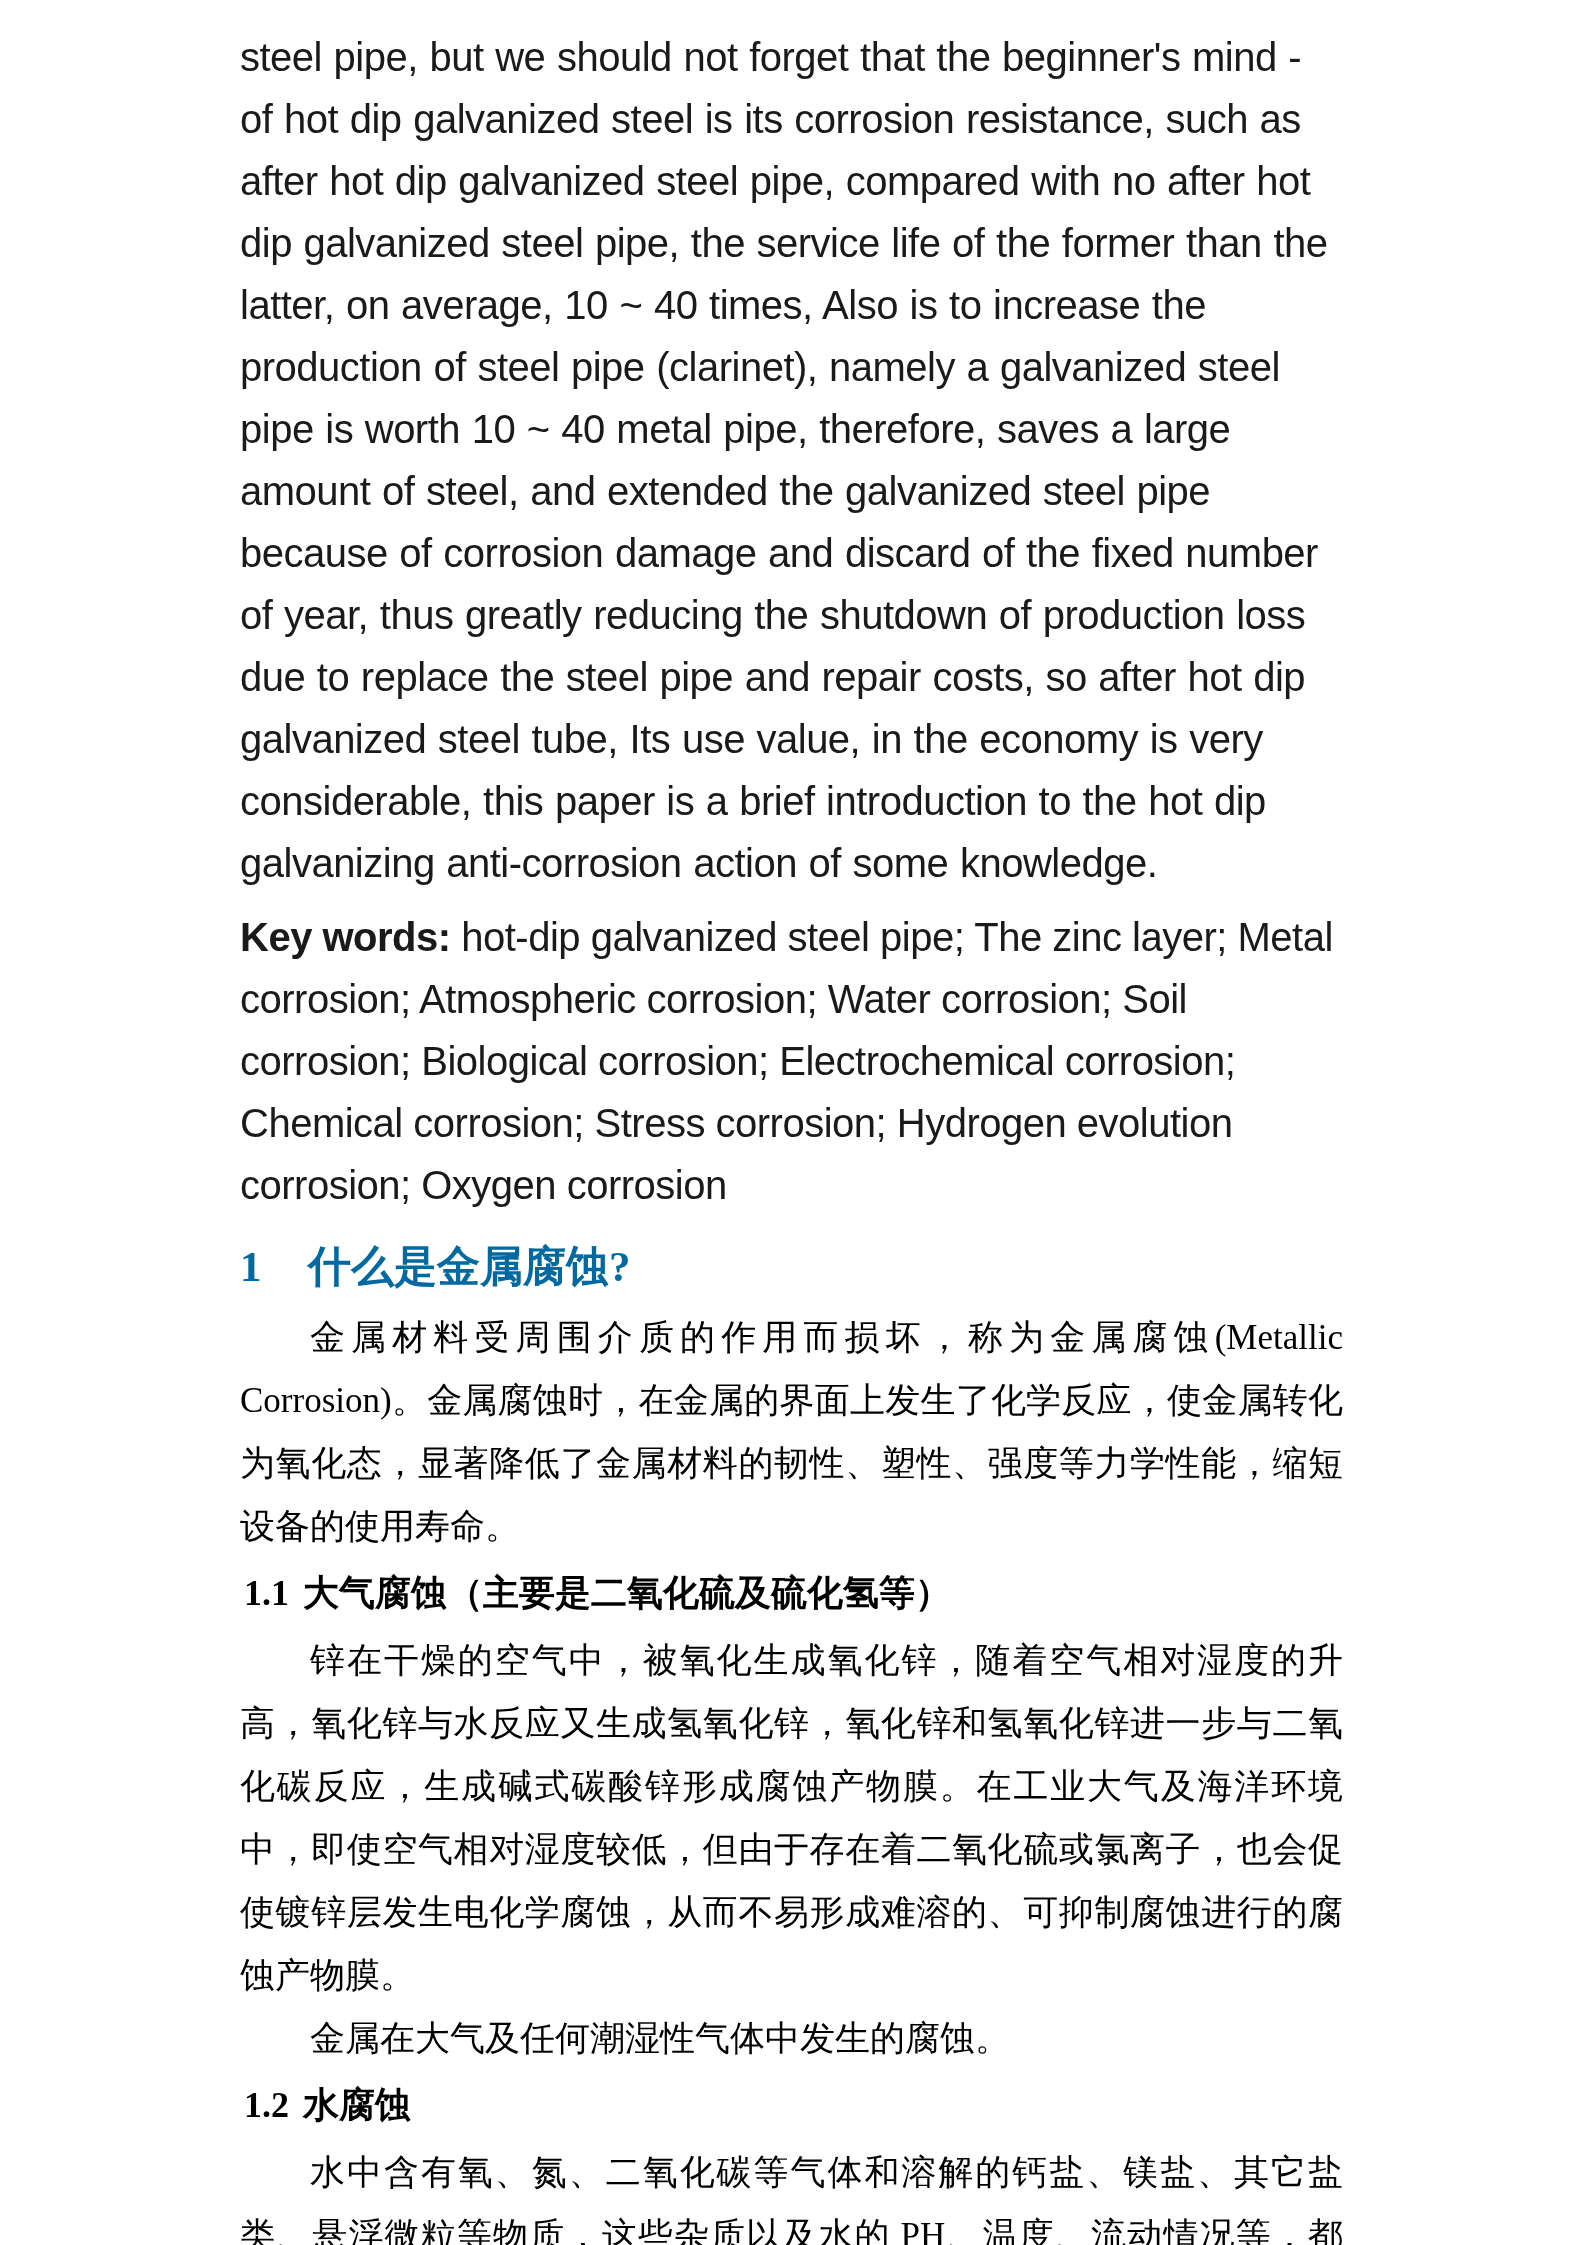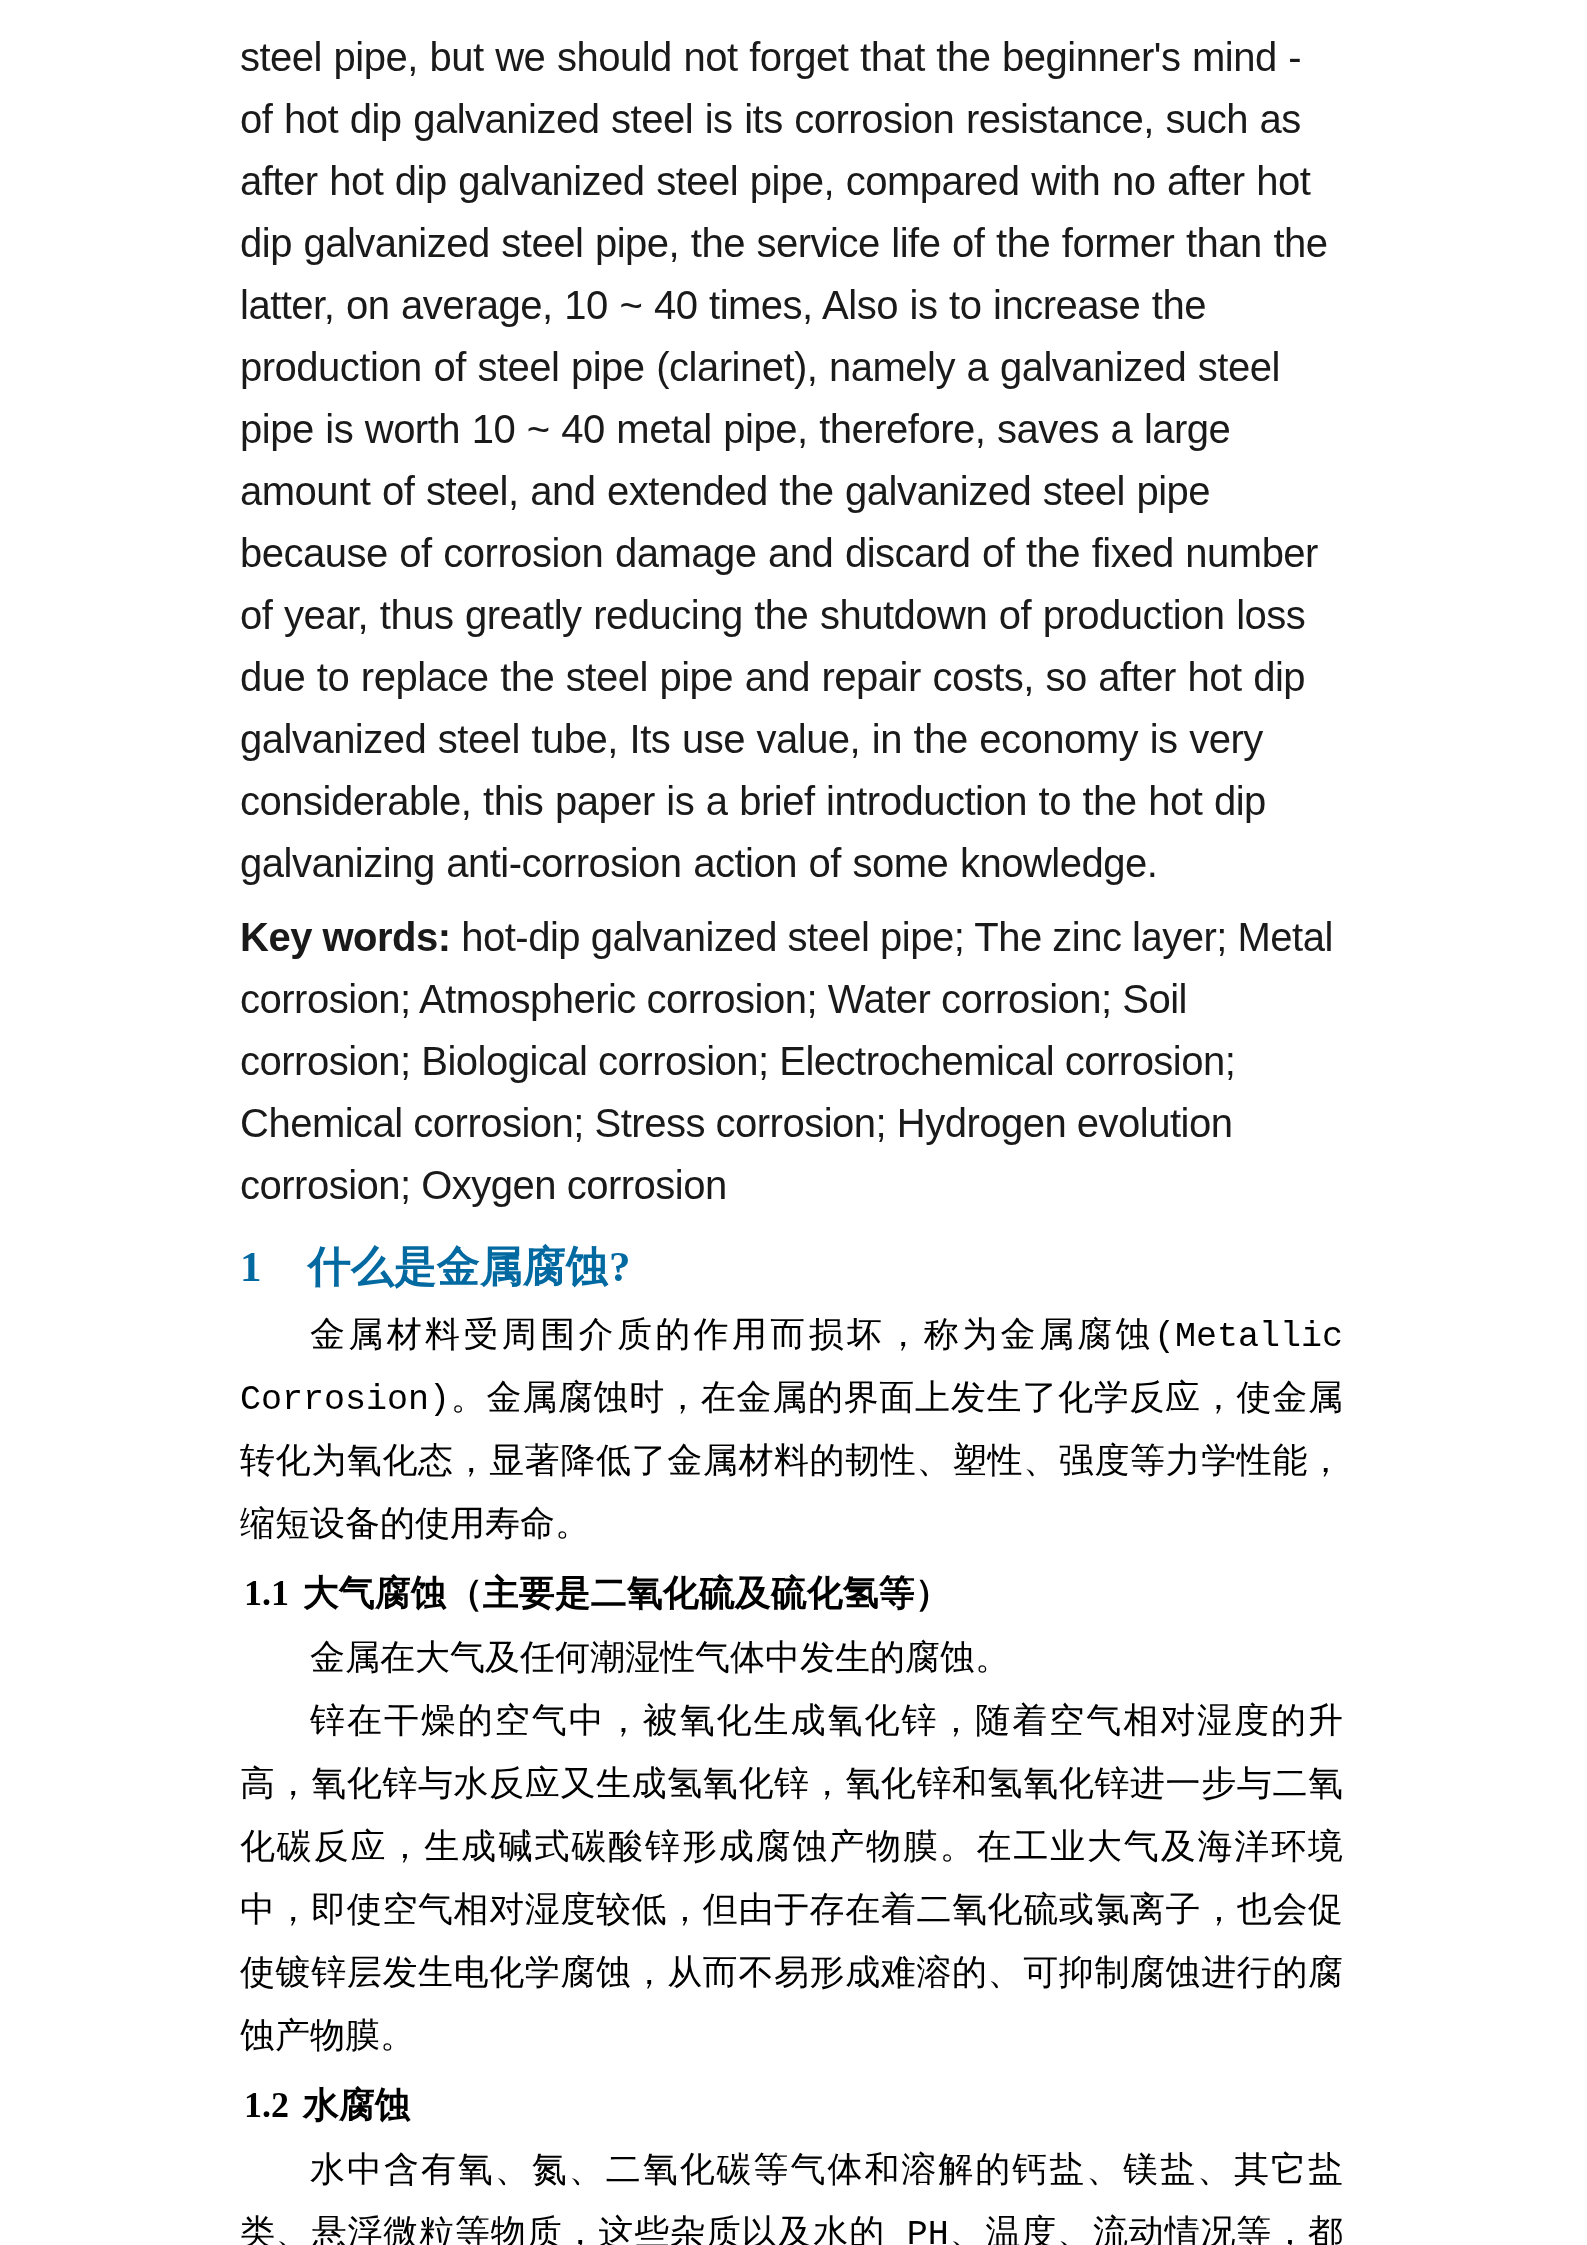--- a/index.html
+++ b/index.html
@@ -63,21 +63,21 @@
     margin: 4px;
     color: #000000;
   }
   .h2-num {
     display: inline-block;
     margin-right: 14px;
     font-weight: bold;
   }
   
   .zh-para {
-    font-family: Liberation Mono, monospace;
+    font-family: Liberation Serif, serif;
     font-size: 35px;
     line-height: 63px;
     text-align: justify;
     text-justify: inter-ideograph;
     text-indent: 2em;
     margin: 0;
     color: #000000;
   }
 </style>
 </head>
@@ -88,21 +88,21 @@
   <p class="en-para">steel pipe, but we should not forget that the beginner's mind - of hot dip galvanized steel is its corrosion resistance, such as after hot dip galvanized steel pipe, compared with no after hot dip galvanized steel pipe, the service life of the former than the latter, on average, 10 ~ 40 times, Also is to increase the production of steel pipe (clarinet), namely a galvanized steel pipe is worth 10 ~ 40 metal pipe, therefore, saves a large amount of steel, and extended the galvanized steel pipe because of corrosion damage and discard of the fixed number of year, thus greatly reducing the shutdown of production loss due to replace the steel pipe and repair costs, so after hot dip galvanized steel tube, Its use value, in the economy is very considerable, this paper is a brief introduction to the hot dip galvanizing anti-corrosion action of some knowledge.</p>
 
   <p class="kw-para"><span class="kw-label">Key words:</span><span> hot-dip galvanized steel pipe; The zinc layer; Metal corrosion; Atmospheric corrosion; Water corrosion; Soil corrosion; Biological corrosion; Electrochemical corrosion; Chemical corrosion; Stress corrosion; Hydrogen evolution corrosion; Oxygen corrosion</span></p>
 
   <p class="h1-row"><span class="h1-num">1</span><span>什么是金属腐蚀?</span></p>
 
   <p class="zh-para">金属材料受周围介质的作用而损坏，称为金属腐蚀(Metallic Corrosion)。金属腐蚀时，在金属的界面上发生了化学反应，使金属转化为氧化态，显著降低了金属材料的韧性、塑性、强度等力学性能，缩短设备的使用寿命。</p>
 
   <p class="h2-row"><span class="h2-num">1.1</span><span>大气腐蚀（主要是二氧化硫及硫化氢等）</span></p>
 
+  <p class="zh-para">锌在干燥的空气中，被氧化生成氧化锌，随着空气相对湿度的升高，氧化锌与水反应又生成氢氧化锌，氧化锌和氢氧化锌进一步与二氧化碳反应，生成碱式碳酸锌形成腐蚀产物膜。在工业大气及海洋环境中，即使空气相对湿度较低，但由于存在着二氧化硫或氯离子，也会促使镀锌层发生电化学腐蚀，从而不易形成难溶的、可抑制腐蚀进行的腐蚀产物膜。</p>
+
   <p class="zh-para">金属在大气及任何潮湿性气体中发生的腐蚀。</p>
-
-  <p class="zh-para">锌在干燥的空气中，被氧化生成氧化锌，随着空气相对湿度的升高，氧化锌与水反应又生成氢氧化锌，氧化锌和氢氧化锌进一步与二氧化碳反应，生成碱式碳酸锌形成腐蚀产物膜。在工业大气及海洋环境中，即使空气相对湿度较低，但由于存在着二氧化硫或氯离子，也会促使镀锌层发生电化学腐蚀，从而不易形成难溶的、可抑制腐蚀进行的腐蚀产物膜。</p>
 
   <p class="h2-row"><span class="h2-num">1.2</span><span>水腐蚀</span></p>
 
   <p class="zh-para">水中含有氧、氮、二氧化碳等气体和溶解的钙盐、镁盐、其它盐类、悬浮微粒等物质，这些杂质以及水的 PH、温度、流动情况等，都会使镀锌钢管在水中发生不同程度的腐蚀现象，从而影响镀锌层的腐蚀速率。</p>
 
 </div>
 
 </body></html>

